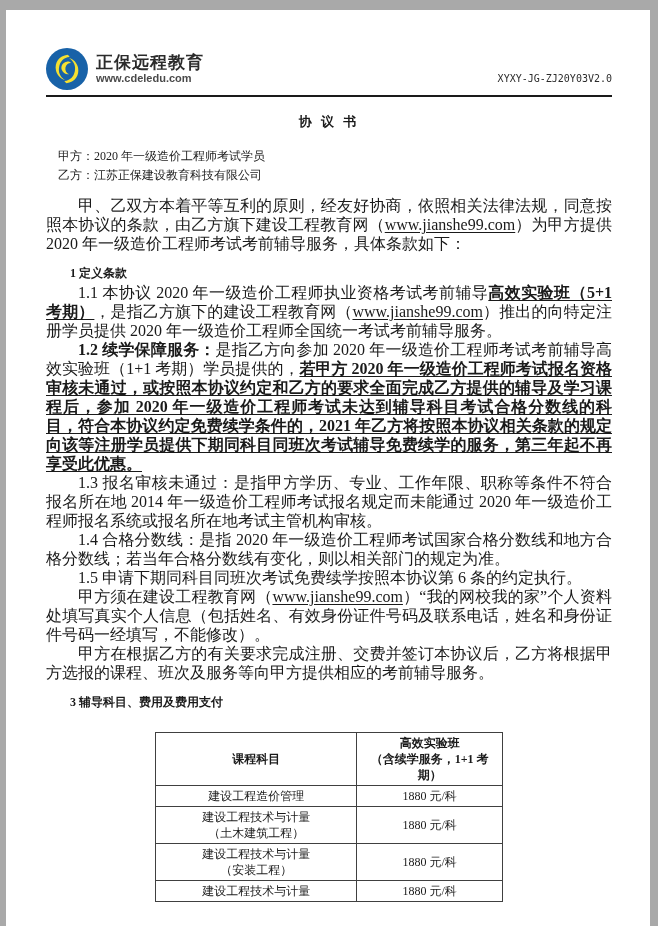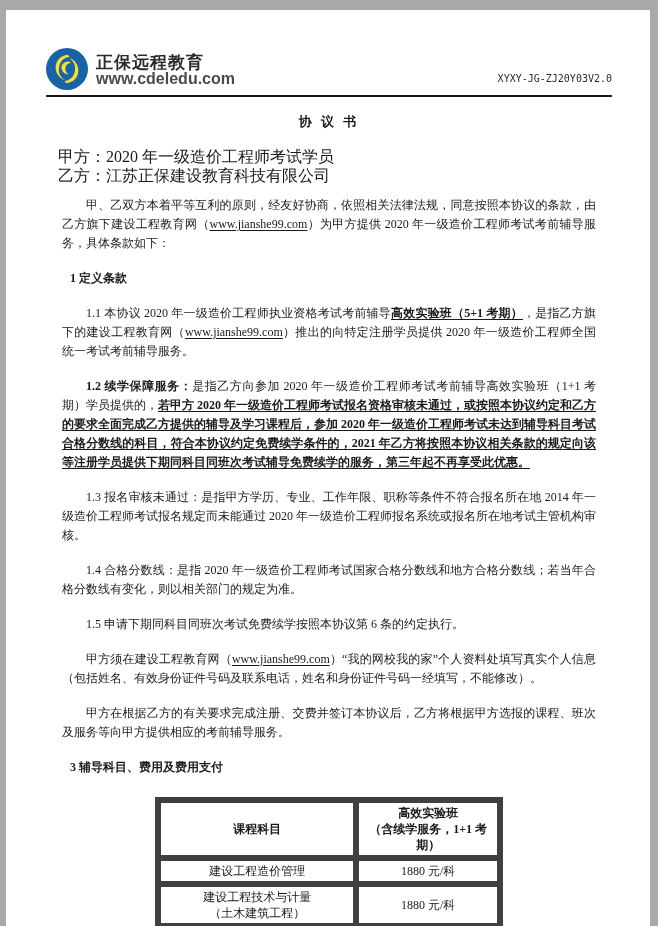--- a/index.html
+++ b/index.html
@@ -15,39 +15,39 @@
     padding:38px 38px 0 40px;
   }
   
   .hdr{
     display:flex;justify-content:space-between;align-items:flex-end;
     border-bottom:2px solid #1a1a1a;padding-bottom:5px;
   }
   .logo{display:flex;align-items:center;gap:8px;}
   .logo-mark{width:42px;height:42px;display:block;}
   .logo-title{font-size:17px;font-weight:bold;color:#2b2b2b;line-height:19px;letter-spacing:1px;font-family:"Liberation Sans","DejaVu Sans",sans-serif;}
-  .logo-url{font-size:16px;font-weight:bold;color:#4a4a4a;line-height:13px;font-family:"Liberation Sans","DejaVu Sans",sans-serif;}
+  .logo-url{font-size:11px;font-weight:bold;color:#4a4a4a;line-height:13px;font-family:"Liberation Sans","DejaVu Sans",sans-serif;}
   .doc-code{font-size:10px;color:#2b2b2b;margin-bottom:6px;font-family:"DejaVu Sans Mono","Liberation Mono",monospace;}
   
   .doc-title{font-size:13px;font-weight:bold;text-align:center;margin:16px 0 0 0;letter-spacing:3px;}
   
-  .parties{margin-top:16px;padding-left:12px;font-size:16px;line-height:19px;}
-  .para{margin:16px;font-size:12px;line-height:19px;text-indent:2em;text-align:justify;}
+  .parties{margin-top:16px;padding-left:12px;font-size:12px;line-height:19px;}
+  .para{margin:0;font-size:16px;line-height:19px;text-indent:2em;text-align:justify;}
   .sec-heading{font-size:12px;font-weight:bold;margin:11px 0 0 0;text-indent:2em;line-height:19px;}
   .spacer-top{margin-top:11px;}
   .em{font-weight:bold;text-decoration:underline;text-underline-offset:2px;}
   .term{font-weight:bold;}
   .doclink{color:inherit;text-decoration:underline;text-underline-offset:2px;cursor:pointer;}
   
   .fee-table{
     border-collapse:collapse;margin:20px auto 0 auto;width:348px;
     font-size:12px;text-align:center;
   }
   .fee-table th,.fee-table td{
-    border:6px solid #404040;padding:2px 4px;line-height:16px;vertical-align:middle;font-family:Liberation Serif, serif;
+    border:1px solid #404040;padding:2px 4px;line-height:16px;vertical-align:middle;font-family:Liberation Serif, serif;
   }
   .fee-table th{font-weight:bold;}
   .fee-table td div:empty{display:none;}
   .col-subject{width:58%;}
   .col-price{width:42%;}
 </style>
 </head>
 <body>
 
 <div class="page">

